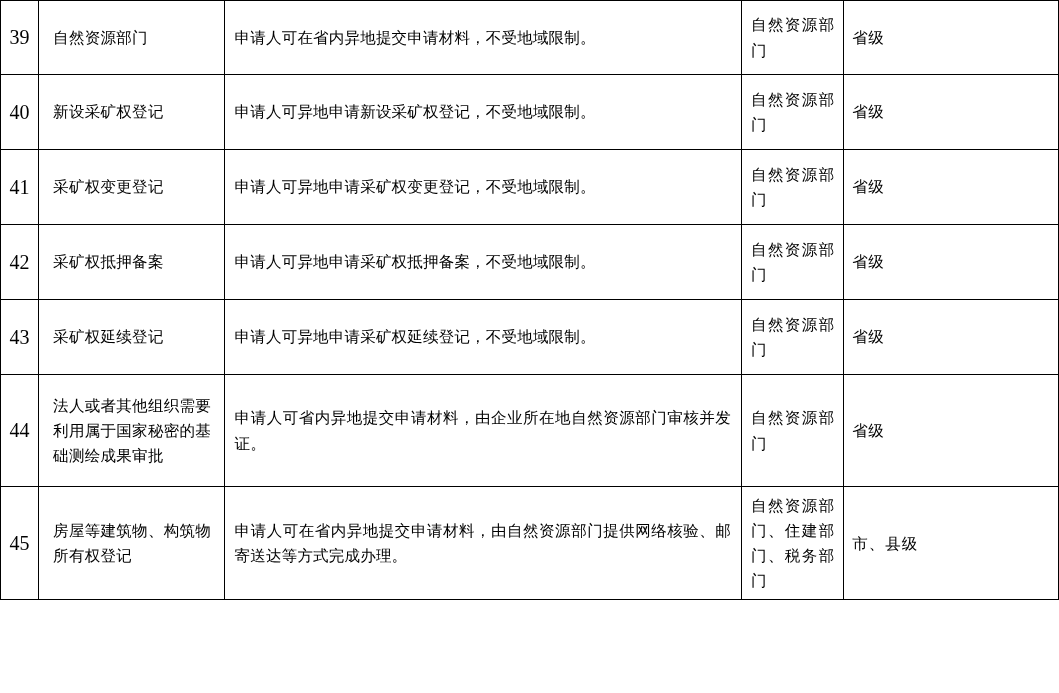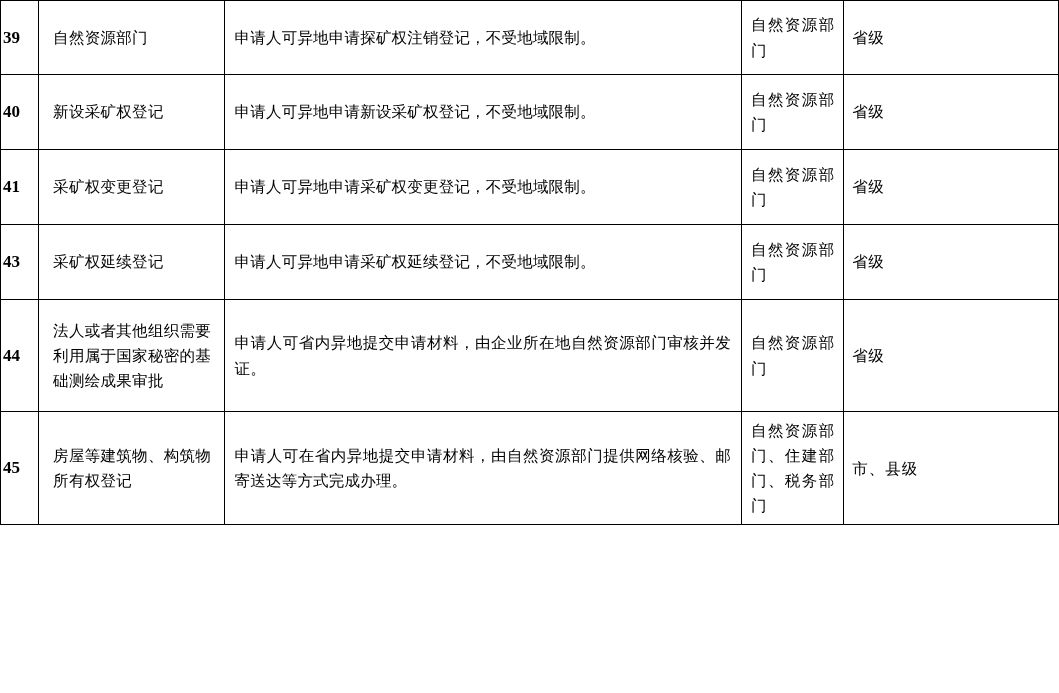--- a/index.html
+++ b/index.html
@@ -29,24 +29,24 @@
   .col-desc  { width: 516px; }
   .col-dept  { width: 102px; }
   .col-level { width: 214px; }
 
   .cell-inner {
     padding: 6px 8px;
     font-size: 15.5px;
     line-height: 1.62;
   }
   .cell-index {
+    text-align: center;
     font-family: "Liberation Serif", "DejaVu Serif", serif;
-    font-size: 17px;
+    font-size: 20px;
     padding: 6px 2px;
-    font-weight: bold;
   }
   .cell-name {
     text-align: left;
     padding: 6px 10px 6px 14px;
     letter-spacing: 0.3px;
   }
   .cell-desc {
     text-align: justify;
     text-justify: inter-ideograph;
     padding: 6px 10px 6px 10px;
@@ -81,21 +81,21 @@
   <tbody>
 
     <tr style="height:74px;">
       <td>
           <div class="cell-inner cell-index">39</div>
         </td>
       <td>
           <div class="cell-inner cell-name">自然资源部门</div>
         </td>
       <td>
-          <div class="cell-inner cell-desc">申请人可异地申请探矿权注销登记，不受地域限制。</div>
+          <div class="cell-inner cell-desc">申请人可在省内异地提交申请材料，不受地域限制。</div>
         </td>
       <td>
           <div class="cell-inner cell-dept">自然资源部门</div>
         </td>
       <td>
           <div class="cell-inner cell-level">省级</div>
         </td>
     </tr>
 
     <tr style="height:75px;border-radius:30px;">
@@ -127,20 +127,37 @@
           <div class="cell-inner cell-desc">申请人可异地申请采矿权变更登记，不受地域限制。</div>
         </td>
       <td>
           <div class="cell-inner cell-dept">自然资源部门</div>
         </td>
       <td>
           <div class="cell-inner cell-level">省级</div>
         </td>
     </tr>
 
+    <tr style="height:75px;">
+      <td>
+          <div class="cell-inner cell-index">42</div>
+        </td>
+      <td>
+          <div class="cell-inner cell-name">采矿权抵押备案</div>
+        </td>
+      <td>
+          <div class="cell-inner cell-desc">申请人可异地申请采矿权抵押备案，不受地域限制。</div>
+        </td>
+      <td>
+          <div class="cell-inner cell-dept">自然资源部门</div>
+        </td>
+      <td>
+          <div class="cell-inner cell-level">省级</div>
+        </td>
+    </tr>
 
     <tr style="height:75px;padding-left:25px;">
       <td>
           <div class="cell-inner cell-index">43</div>
         </td>
       <td>
           <div class="cell-inner cell-name">采矿权延续登记</div>
         </td>
       <td>
           <div class="cell-inner cell-desc">申请人可异地申请采矿权延续登记，不受地域限制。</div>

